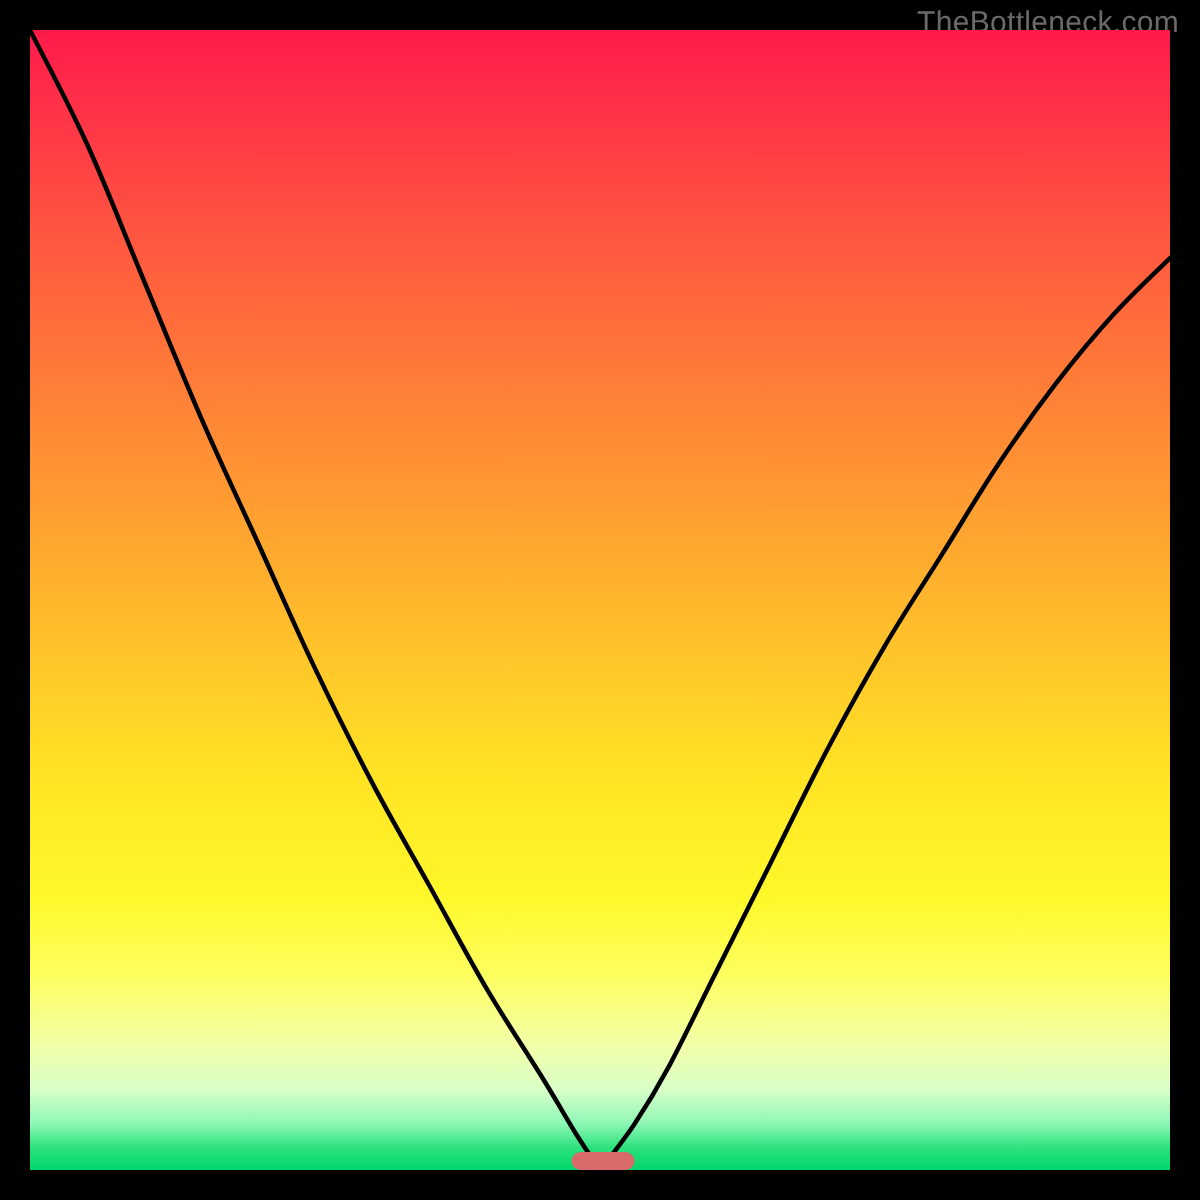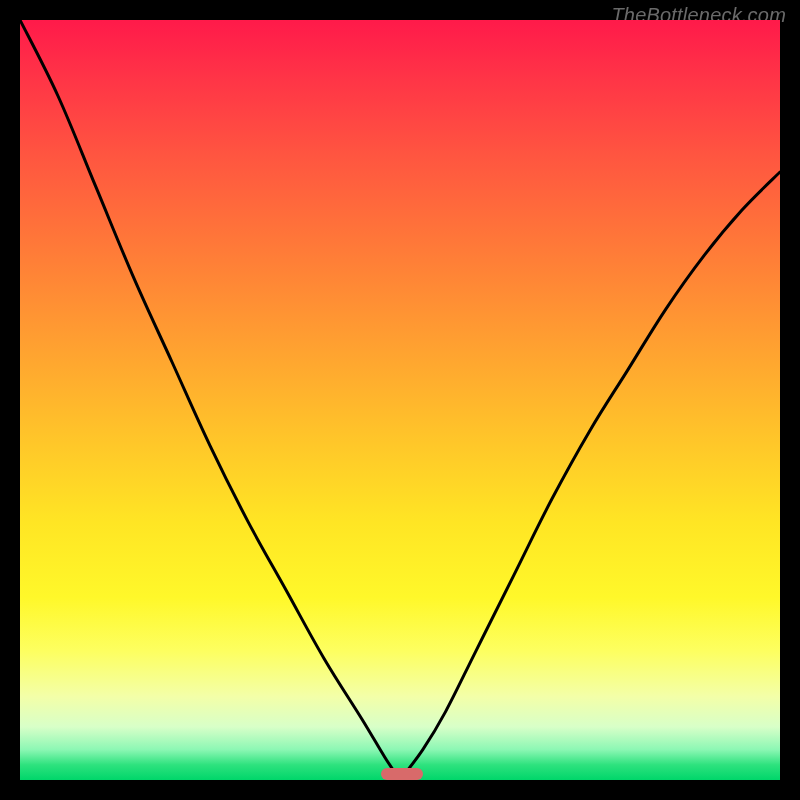--- a/index.html
+++ b/index.html
@@ -9,21 +9,20 @@
     height: 800px;
     overflow: hidden;
     background: #000;
     font-family: Arial, Helvetica, sans-serif;
   }
   .stage {
     position: relative;
     width: 800px;
     height: 800px;
     background: #000;
-    font-style: italic;
   }
   .plot {
     position: absolute;
     left: 20px;
     top: 20px;
     width: 760px;
     height: 760px;
     overflow: hidden;
   }
   .gradient-bg {

